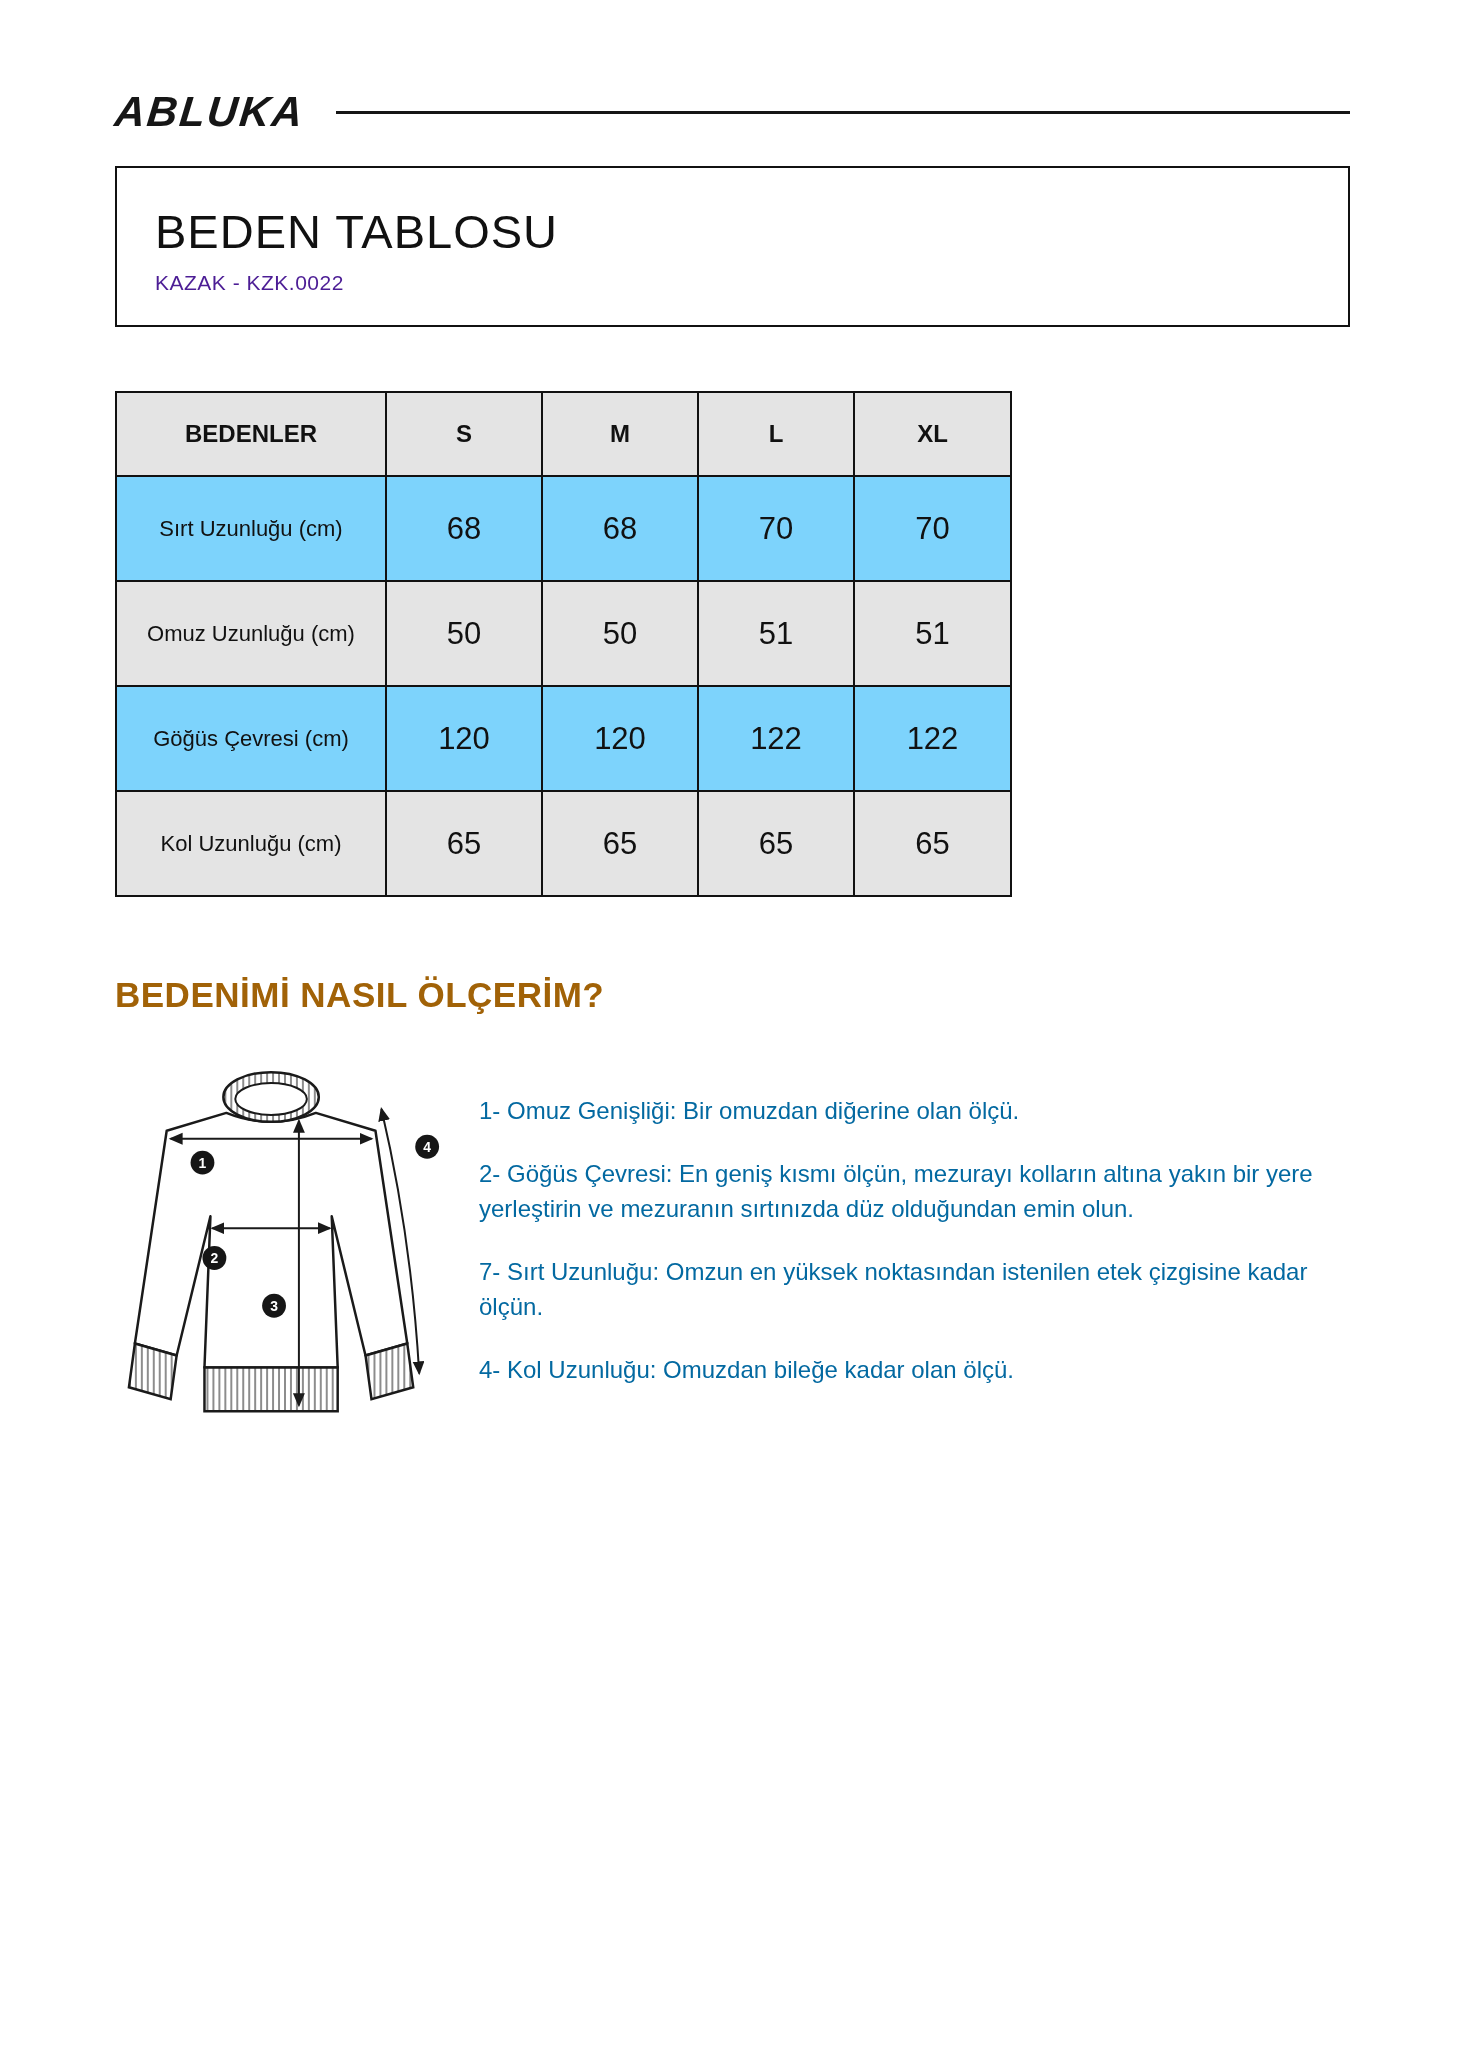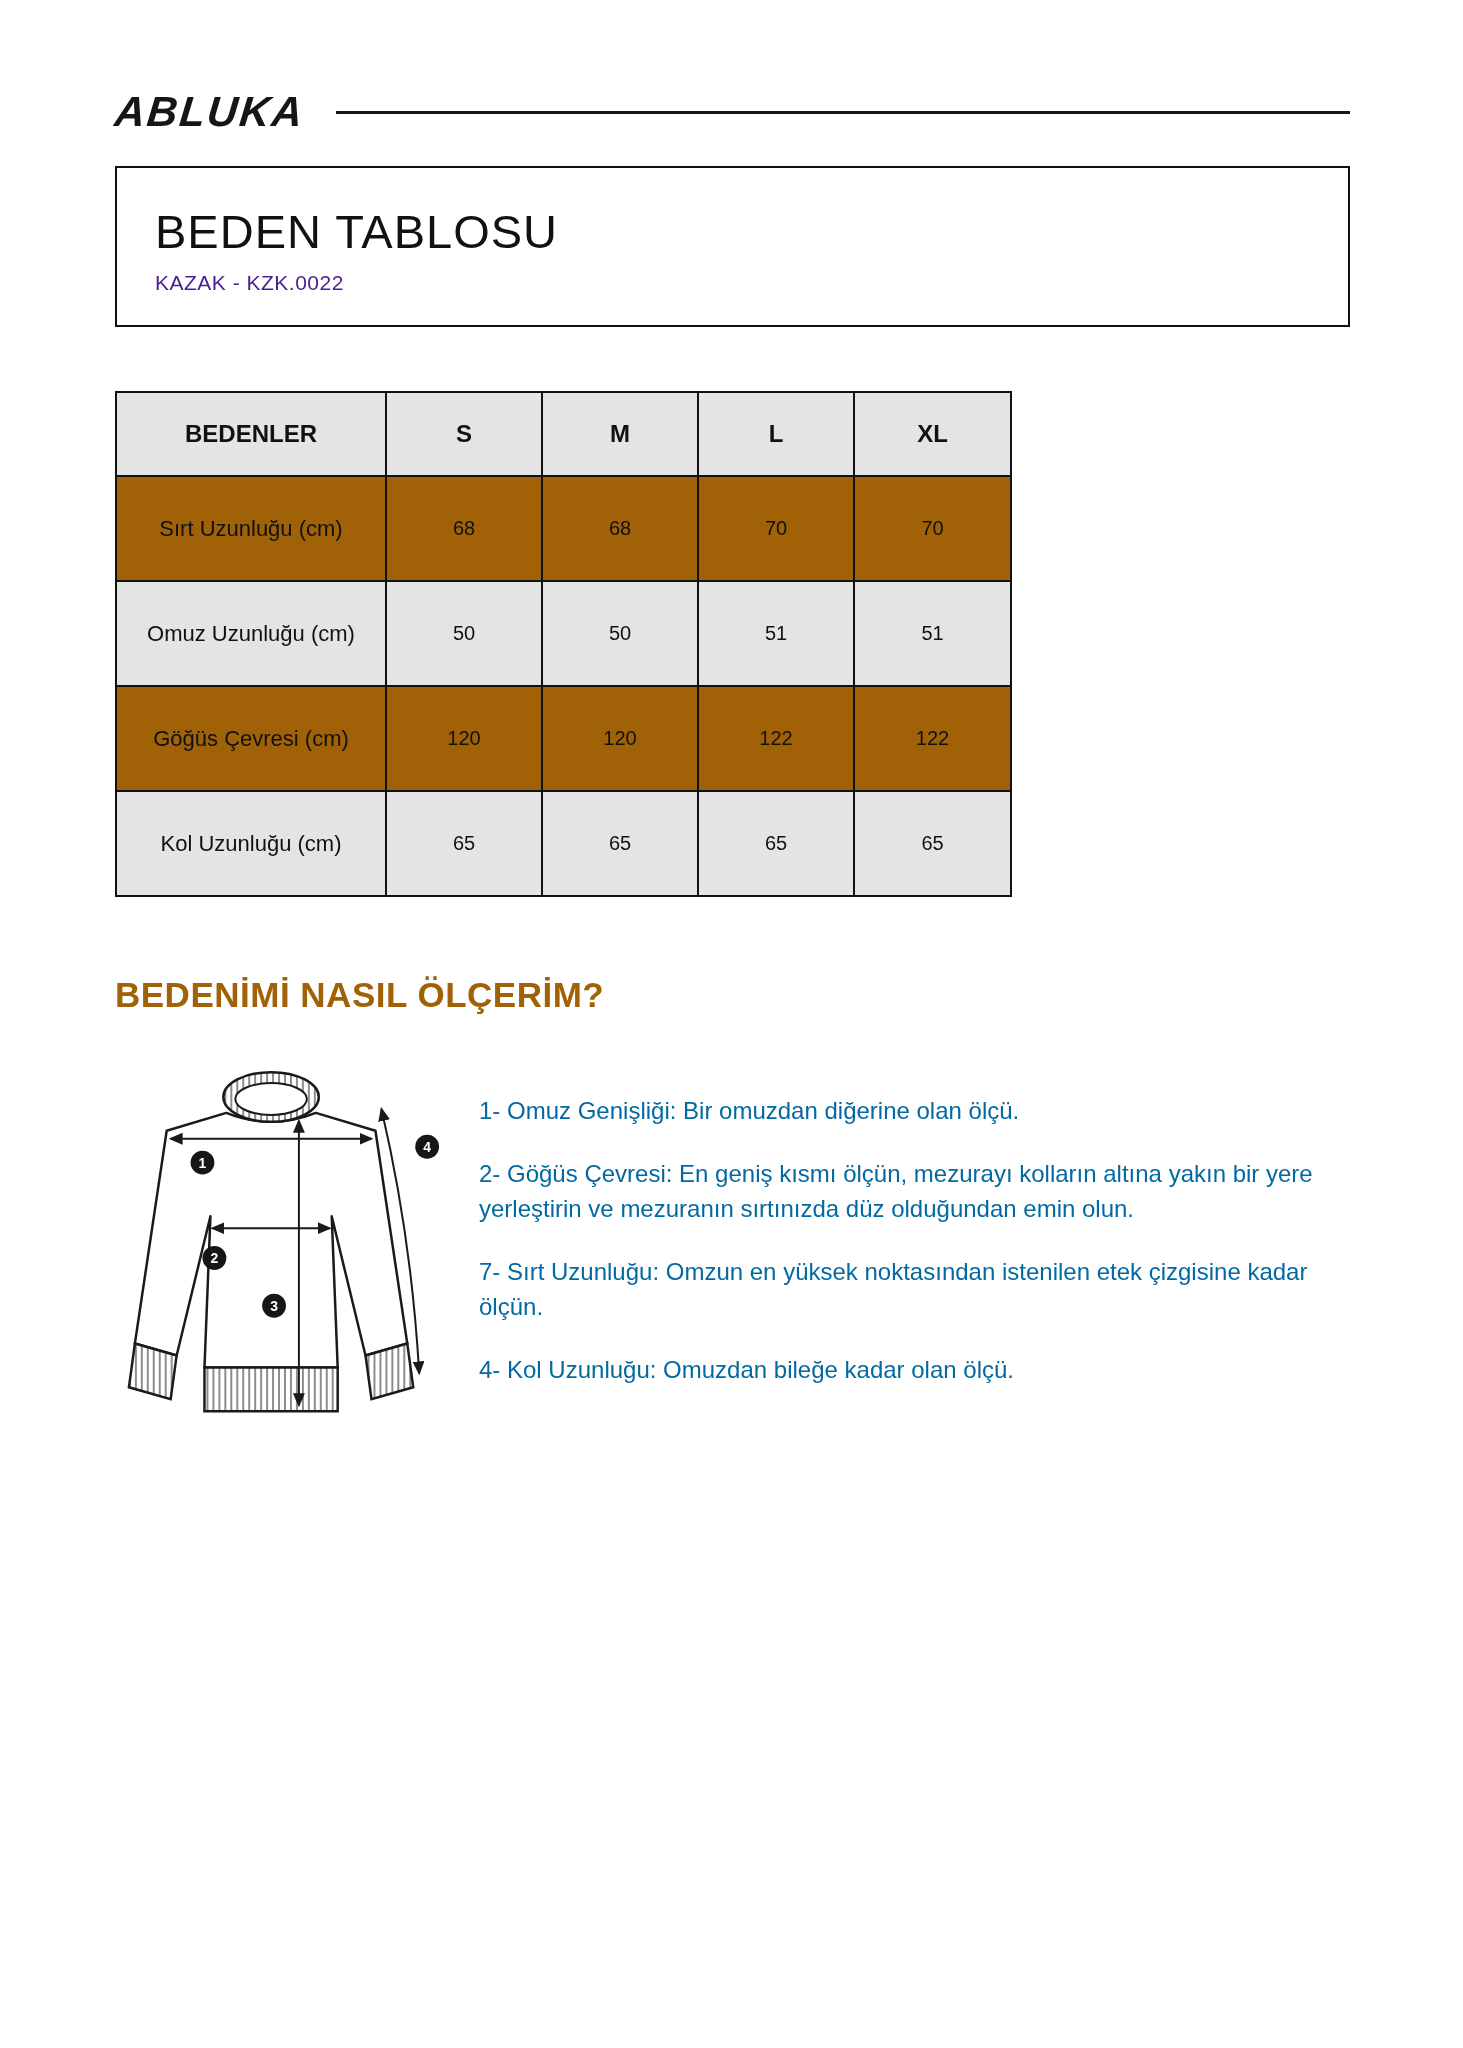--- a/index.html
+++ b/index.html
@@ -24,25 +24,25 @@
   .box-title { font-size:47px; font-weight:400; letter-spacing:1px; color:#111; }
   .box-subtitle { font-size:21px; margin-top:12px; letter-spacing:0.5px; color:#4c1d95; }
 
   
   .size-table {
     margin-top:64px; border-collapse:collapse; table-layout:fixed;
     width:895px; text-align:center;
   }
   .size-table th, .size-table td { border:2px solid #111; vertical-align:middle; }
   .size-table thead th { height:84px; font-size:24px; font-weight:700; background:#e4e4e4; }
-  .size-table tbody tr { background:#a16207; }
+  .size-table tbody tr { background:#7dd3fc; }
   .size-table tbody tr:nth-child(even) { background:#e4e4e4; }
   .size-table tbody td { height:105px; }
   .size-table td.row-label { font-size:22px; font-weight:400; }
-  .size-table td.value { font-size:20px; font-weight:400; }
+  .size-table td.value { font-size:31px; font-weight:400; }
 
   
   .measure-heading { margin-top:78px; font-size:35px; font-weight:800; letter-spacing:0.5px; color:#a16207; }
   .measure-row { display:flex; align-items:flex-start; gap:26px; margin-top:52px; }
   .diagram { flex:0 0 auto; width:338px; }
   .instructions { flex:1; padding-top:26px; font-size:24px; line-height:1.48; color:#0369a1; max-width:910px; }
   .instructions p { margin:0 0 27px 0; }
 </style>
 </head>
 <body>

